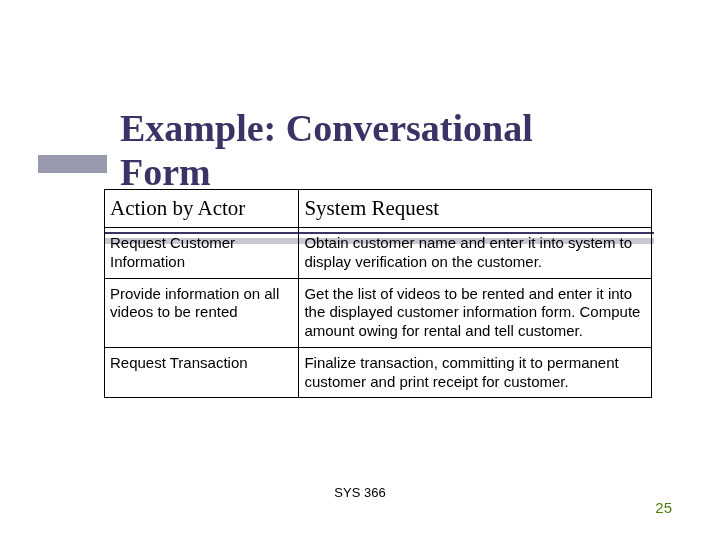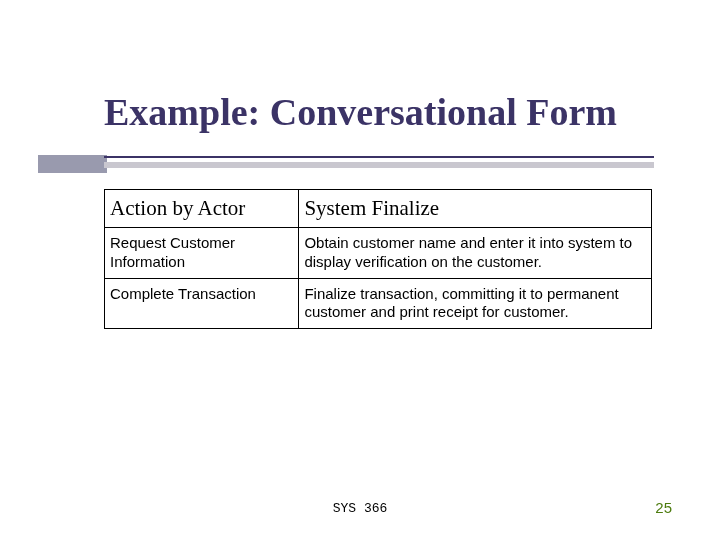--- a/index.html
+++ b/index.html
@@ -23,21 +23,21 @@
     .title-group {
       position: absolute;
       left: 104px;
       top: 90px;
       width: 540px;
     }
     .slide-title {
       font-size: 38px;
       font-family: "Times New Roman", serif;
       color: #3b3366;
-      margin: 0;
+      margin: 16px;
       padding-bottom: 22px;
     }
     .underline-dark {
       height: 2px;
       background: #3b3366;
       width: 550px;
     }
     .underline-light {
       margin-top: 4px;
       height: 6px;
@@ -72,23 +72,23 @@
     .col-actor {
       width: 190px;
     }
     .col-system {
       width: 358px;
     }
     .footer-left {
       position: absolute;
       left: 0;
       right: 0;
-      bottom: 24px;
+      bottom: 40px;
       text-align: center;
-      font-family: Liberation Mono, monospace;
+      font-family: Liberation Sans, sans-serif;
       font-size: 13px;
       color: #000;
     }
     .footer-right {
       position: absolute;
       right: 48px;
       bottom: 24px;
       font-family: Arial, sans-serif;
       font-size: 15px;
       color: #4d7c0f;
@@ -102,29 +102,33 @@
 <div class="title-group">
   <h1 class="slide-title">Example: Conversational Form</h1>
   <div class="underline-dark"></div>
   <div class="underline-light"></div>
 </div>
 
 <table class="content-table">
   <thead>
     <tr>
       <th class="col-actor">Action by Actor</th>
-      <th class="col-system">System Finalize</th>
+      <th class="col-system">System Request</th>
     </tr>
   </thead>
   <tbody>
     <tr>
       <td class="col-actor">Request Customer Information</td>
       <td class="col-system">Obtain customer name and enter it into system to display verification on the customer.</td>
     </tr>
     <tr>
-      <td class="col-actor">Complete Transaction</td>
+      <td class="col-actor">Provide information on all videos to be rented</td>
+      <td class="col-system">Get the list of videos to be rented and enter it into the displayed customer information form. Compute amount owing for rental and tell customer.</td>
+    </tr>
+    <tr>
+      <td class="col-actor">Request Transaction</td>
       <td class="col-system">Finalize transaction, committing it to permanent customer and print receipt for customer.</td>
     </tr>
   </tbody>
 </table>
 
 <div class="footer-left">SYS 366</div>
 <div class="footer-right">25</div>
 
 </body></html>

